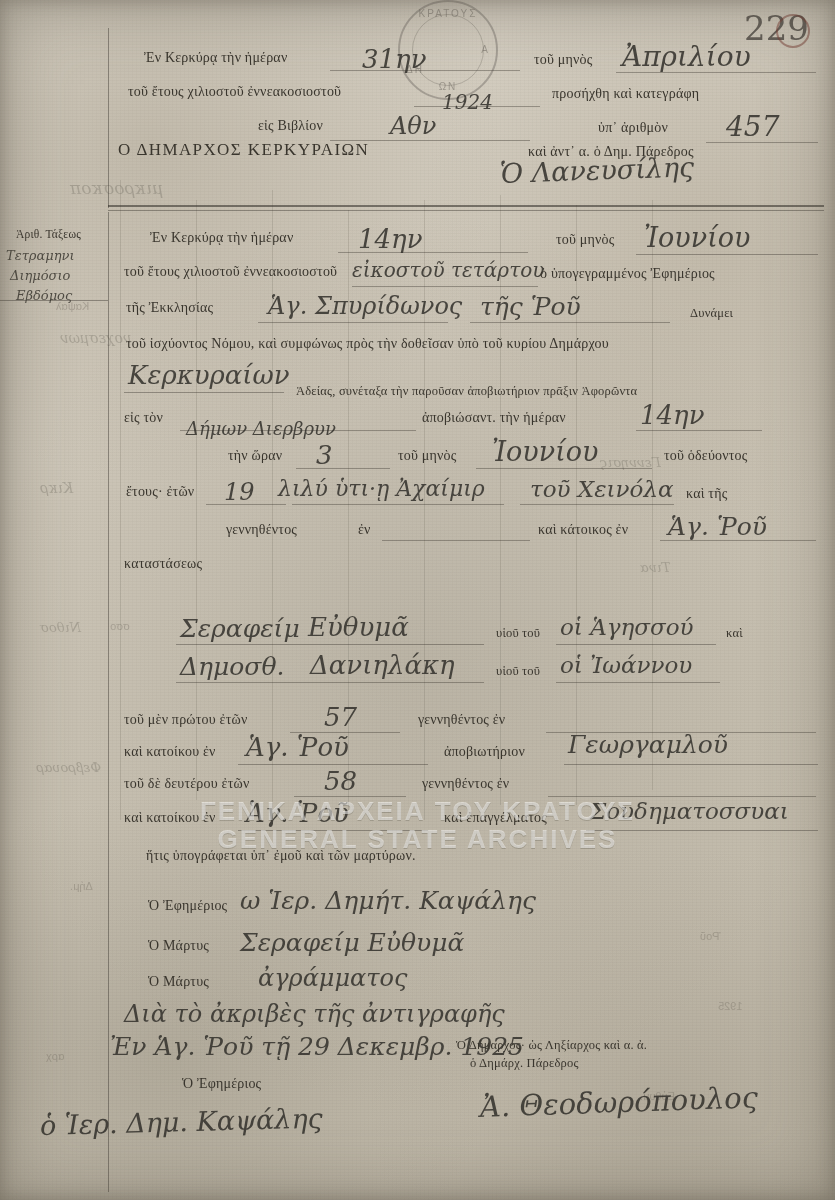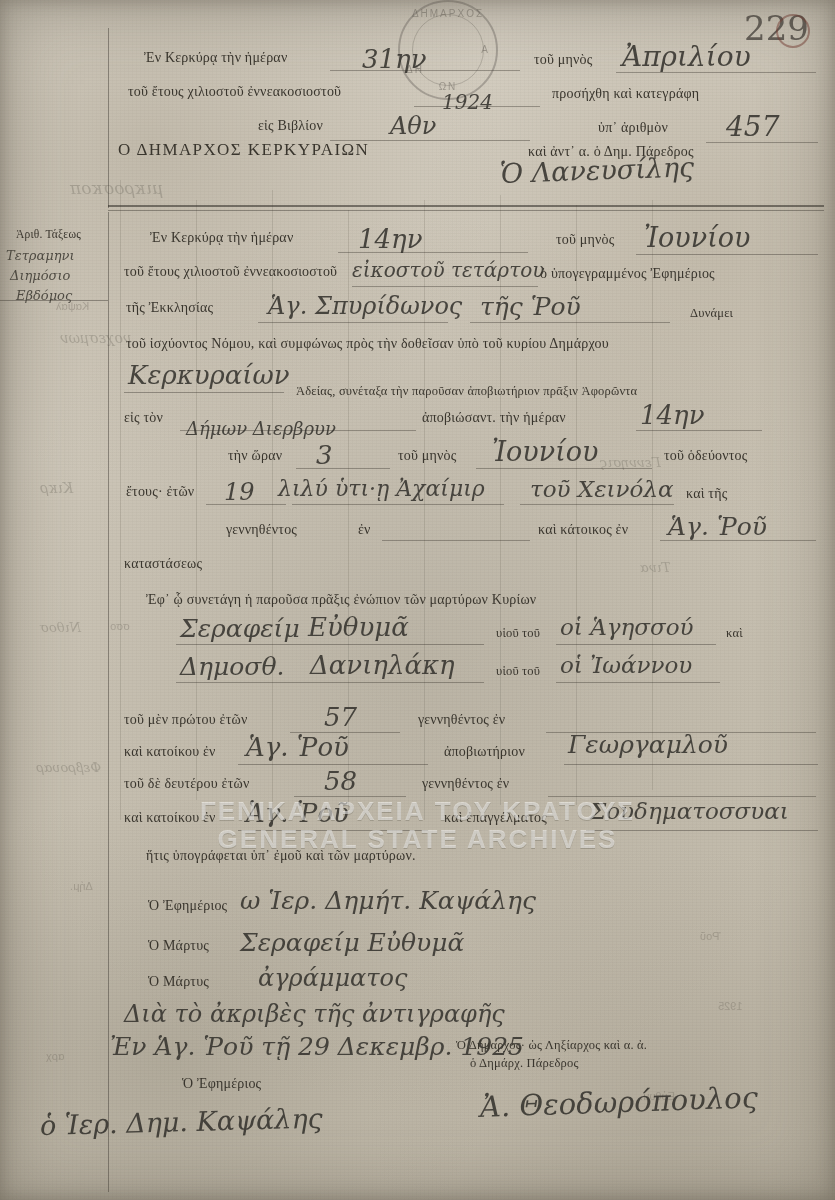--- a/index.html
+++ b/index.html
@@ -201,21 +201,21 @@
   <div class="ghost-col" style="left:70px; top:880px;">Δήμ.</div>
   <div class="ghost-col" style="left:640px; top:1090px;">Εὐθυμ.</div>
   <div class="ghost-col" style="left:46px; top:1050px;">αρχ</div>
   <div class="ghost-col" style="left:56px; top:300px;">Καψαλ</div>
 
   <div class="folio" style="left:744px; top:8px;">229</div>
   <div class="folio-circle" style="left:776px; top:14px;"></div>
 
   <div class="stamp-round" style="left:398px; top:0px;">
     <div class="inner"></div>
-    <div class="t">ΔΗΜΑΡΧΟΣ</div>
+    <div class="t">ΚΡΑΤΟΥΣ</div>
     <div class="b">ΩΝ</div>
     <div class="l">ΔΗ</div>
     <div class="r">Α</div>
   </div>
 
   <div class="vrule" style="left:108px; top:28px; height:180px;"></div>
   <div class="rule thick" style="left:108px; top:205px; width:716px;"></div>
   <div class="rule" style="left:108px; top:210px; width:716px;"></div>
 
   <div class="ptext" style="left:144px; top:50px;">Ἐν Κερκύρᾳ τὴν ἡμέραν</div>
@@ -299,21 +299,20 @@
 
   <div class="ptext" style="left:226px; top:522px;">γεννηθέντος</div>
   <div class="ptext" style="left:358px; top:522px;">ἐν</div>
   <div class="fill" style="left:382px; top:540px; width:148px;"></div>
   <div class="ptext" style="left:538px; top:522px;">καὶ κάτοικος ἐν</div>
   <div class="fill" style="left:660px; top:540px; width:156px;"></div>
   <div class="hw" style="left:668px; top:512px; font-size:25px;">Ἁγ. Ῥοῦ</div>
 
   <div class="ptext" style="left:124px; top:556px;">καταστάσεως</div>
 
-  <div class="ptext" style="left:146px; top:592px;">Ἐφ᾽ ᾧ συνετάγη ἡ παροῦσα πρᾶξις ἐνώπιον τῶν μαρτύρων Κυρίων</div>
 
   <div class="fill" style="left:176px; top:644px; width:308px;"></div>
   <div class="hw" style="left:180px; top:614px; font-size:25px;">Σεραφείμ</div>
   <div class="hw" style="left:308px; top:612px; font-size:26px;">Εὐθυμᾶ</div>
   <div class="ptext sm" style="left:496px; top:626px;">υἱοῦ τοῦ</div>
   <div class="fill" style="left:556px; top:644px; width:160px;"></div>
   <div class="hw" style="left:560px; top:614px; font-size:23px;">οἱ Ἁγησσού</div>
   <div class="ptext sm" style="left:726px; top:626px;">καὶ</div>
 
   <div class="fill" style="left:176px; top:682px; width:308px;"></div>

